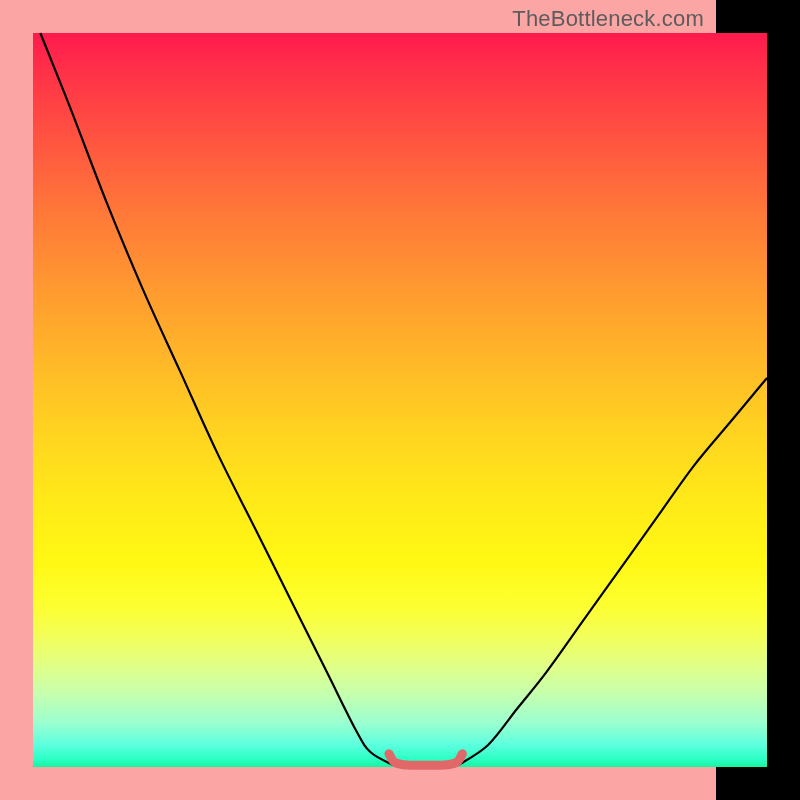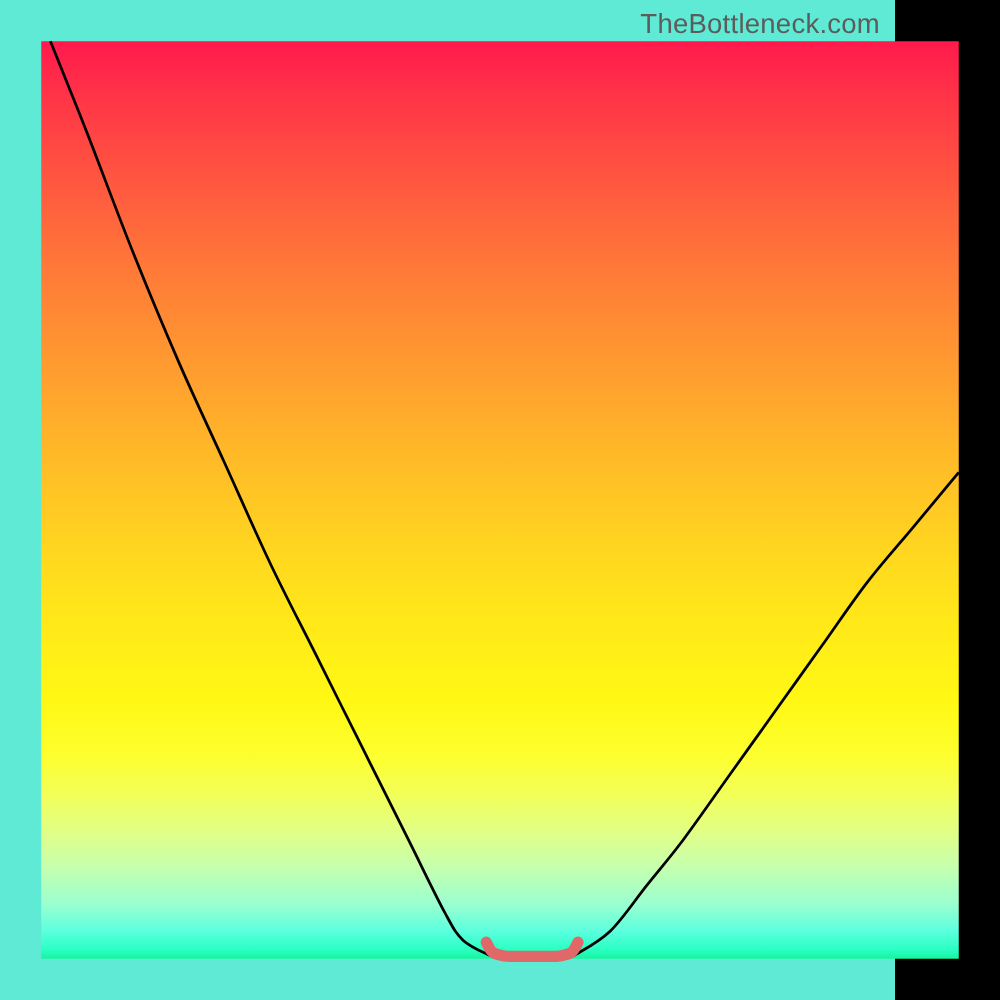--- a/index.html
+++ b/index.html
@@ -10,21 +10,21 @@
     background: #000;
     overflow: hidden;
     font-family: Arial, Helvetica, sans-serif;
   }
   .frame {
     position: absolute;
     left: 0;
     top: 0;
     width: 716px;
     height: 800px;
-    background: #5eead4;
+    background: #fca5a5;
   }
   .plot {
     position: absolute;
     left: 33px;
     top: 33px;
     width: 734px;
     height: 734px;
     
     background: linear-gradient(to bottom,
       #ff1a4d 0%,

